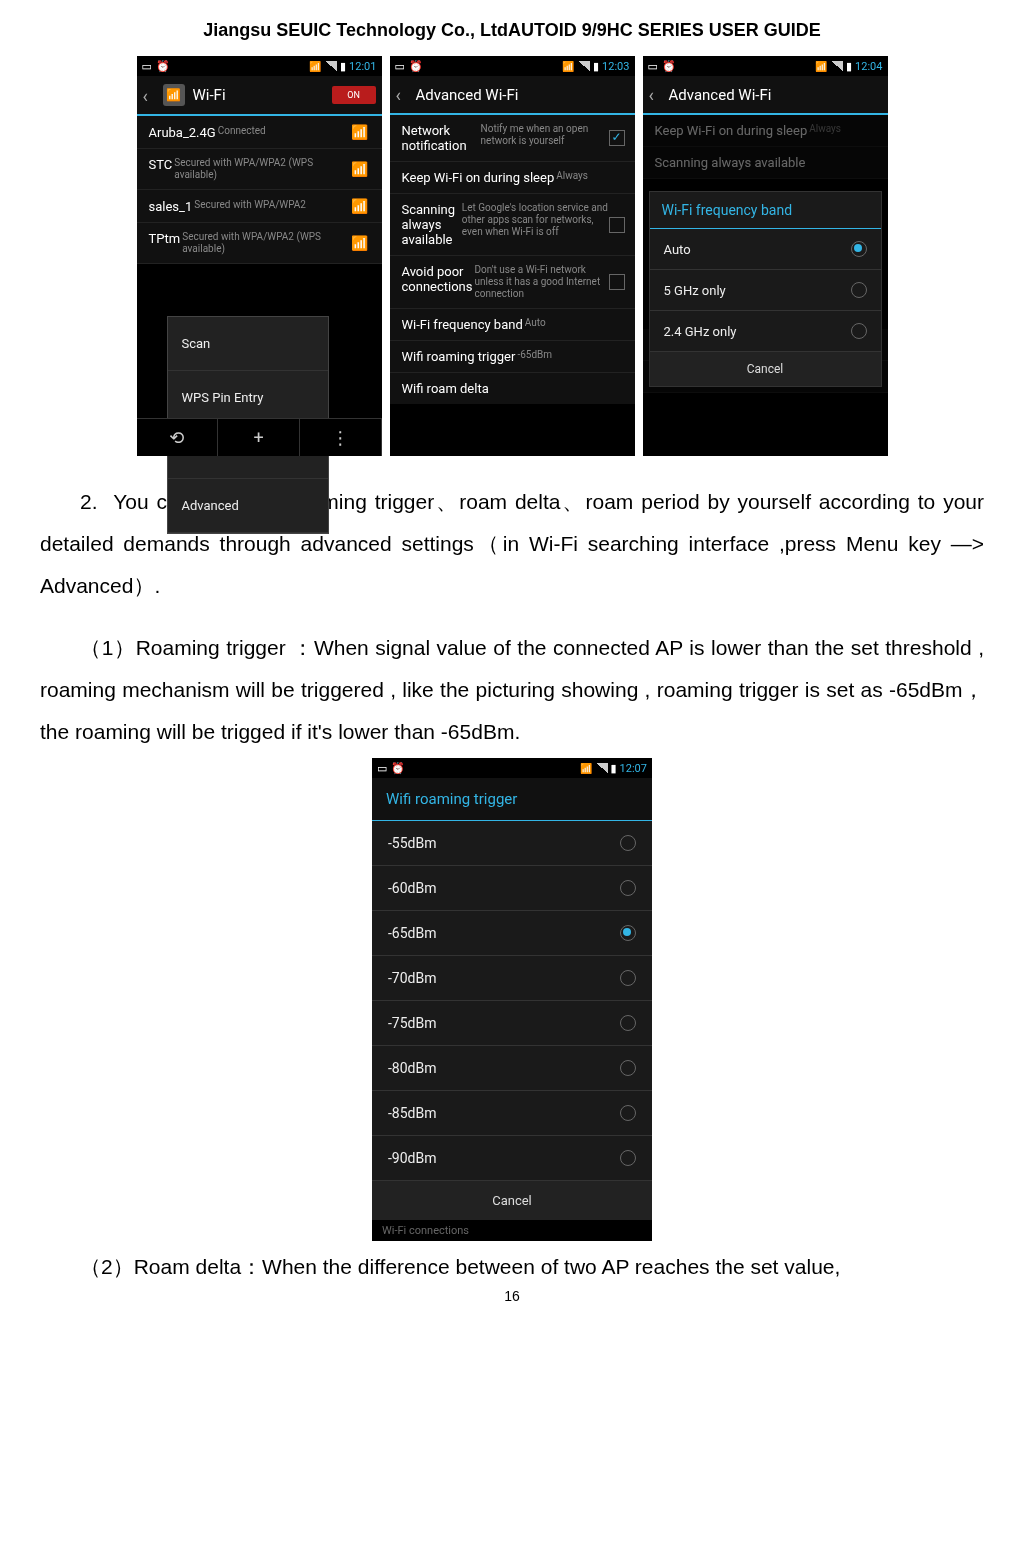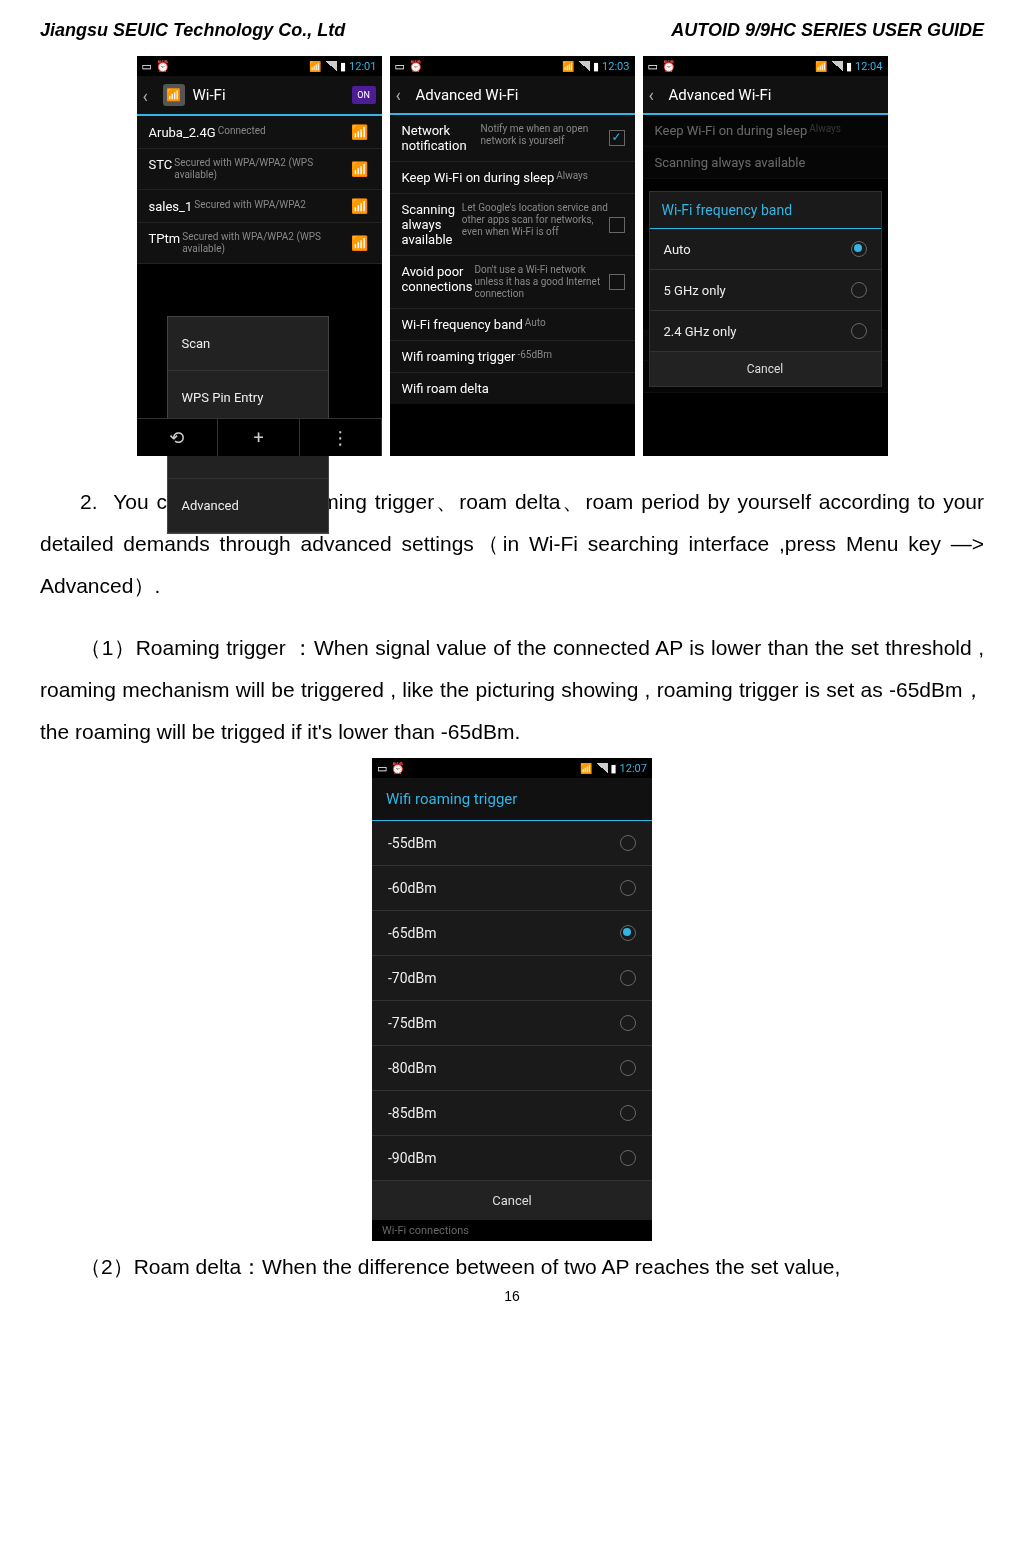--- a/index.html
+++ b/index.html
@@ -9,25 +9,24 @@
     background: #fff;
     color: #000;
     width: 1024px;
   }
   .page {
     padding: 20px 40px 30px 40px;
     box-sizing: border-box;
   }
   .header-row {
     display: flex;
-    justify-content: space-between;
+    justify-content: center;
     font-weight: bold;
     font-size: 18px;
     margin-bottom: 15px;
-    font-style: italic;
   }
   .screenshots-row {
     display: flex;
     justify-content: center;
     gap: 8px;
     margin-bottom: 25px;
   }
   .phone {
     width: 245px;
     background: #000;
@@ -54,21 +53,21 @@
     display: flex;
     align-items: center;
     padding: 8px 6px;
     gap: 8px;
     border-bottom: 2px solid #33b5e5;
   }
   .title-bar .back { color: #aaa; font-size: 18px; width: 12px; }
   .title-bar .icon-wifi { width: 22px; height: 22px; background: #555; border-radius: 3px; display:flex; align-items:center; justify-content:center; font-size:12px;}
   .title-bar .txt { font-size: 15px; color: #fff; flex: 1; }
   .toggle-on {
-    width: 24px; height: 18px; background: #4c1d95; color:#fff; font-size:9px; display:flex; align-items:center; justify-content:center; border-radius:2px;
+    width: 44px; height: 18px; background: #b91c1c; color:#fff; font-size:9px; display:flex; align-items:center; justify-content:center; border-radius:2px;
   }
   .list-item {
     padding: 8px 10px 8px 12px;
     border-bottom: 1px solid #222;
     display: flex;
     align-items: center;
     justify-content: space-between;
     background: #111;
   }
   .list-item.dim { opacity: 0.4; }

